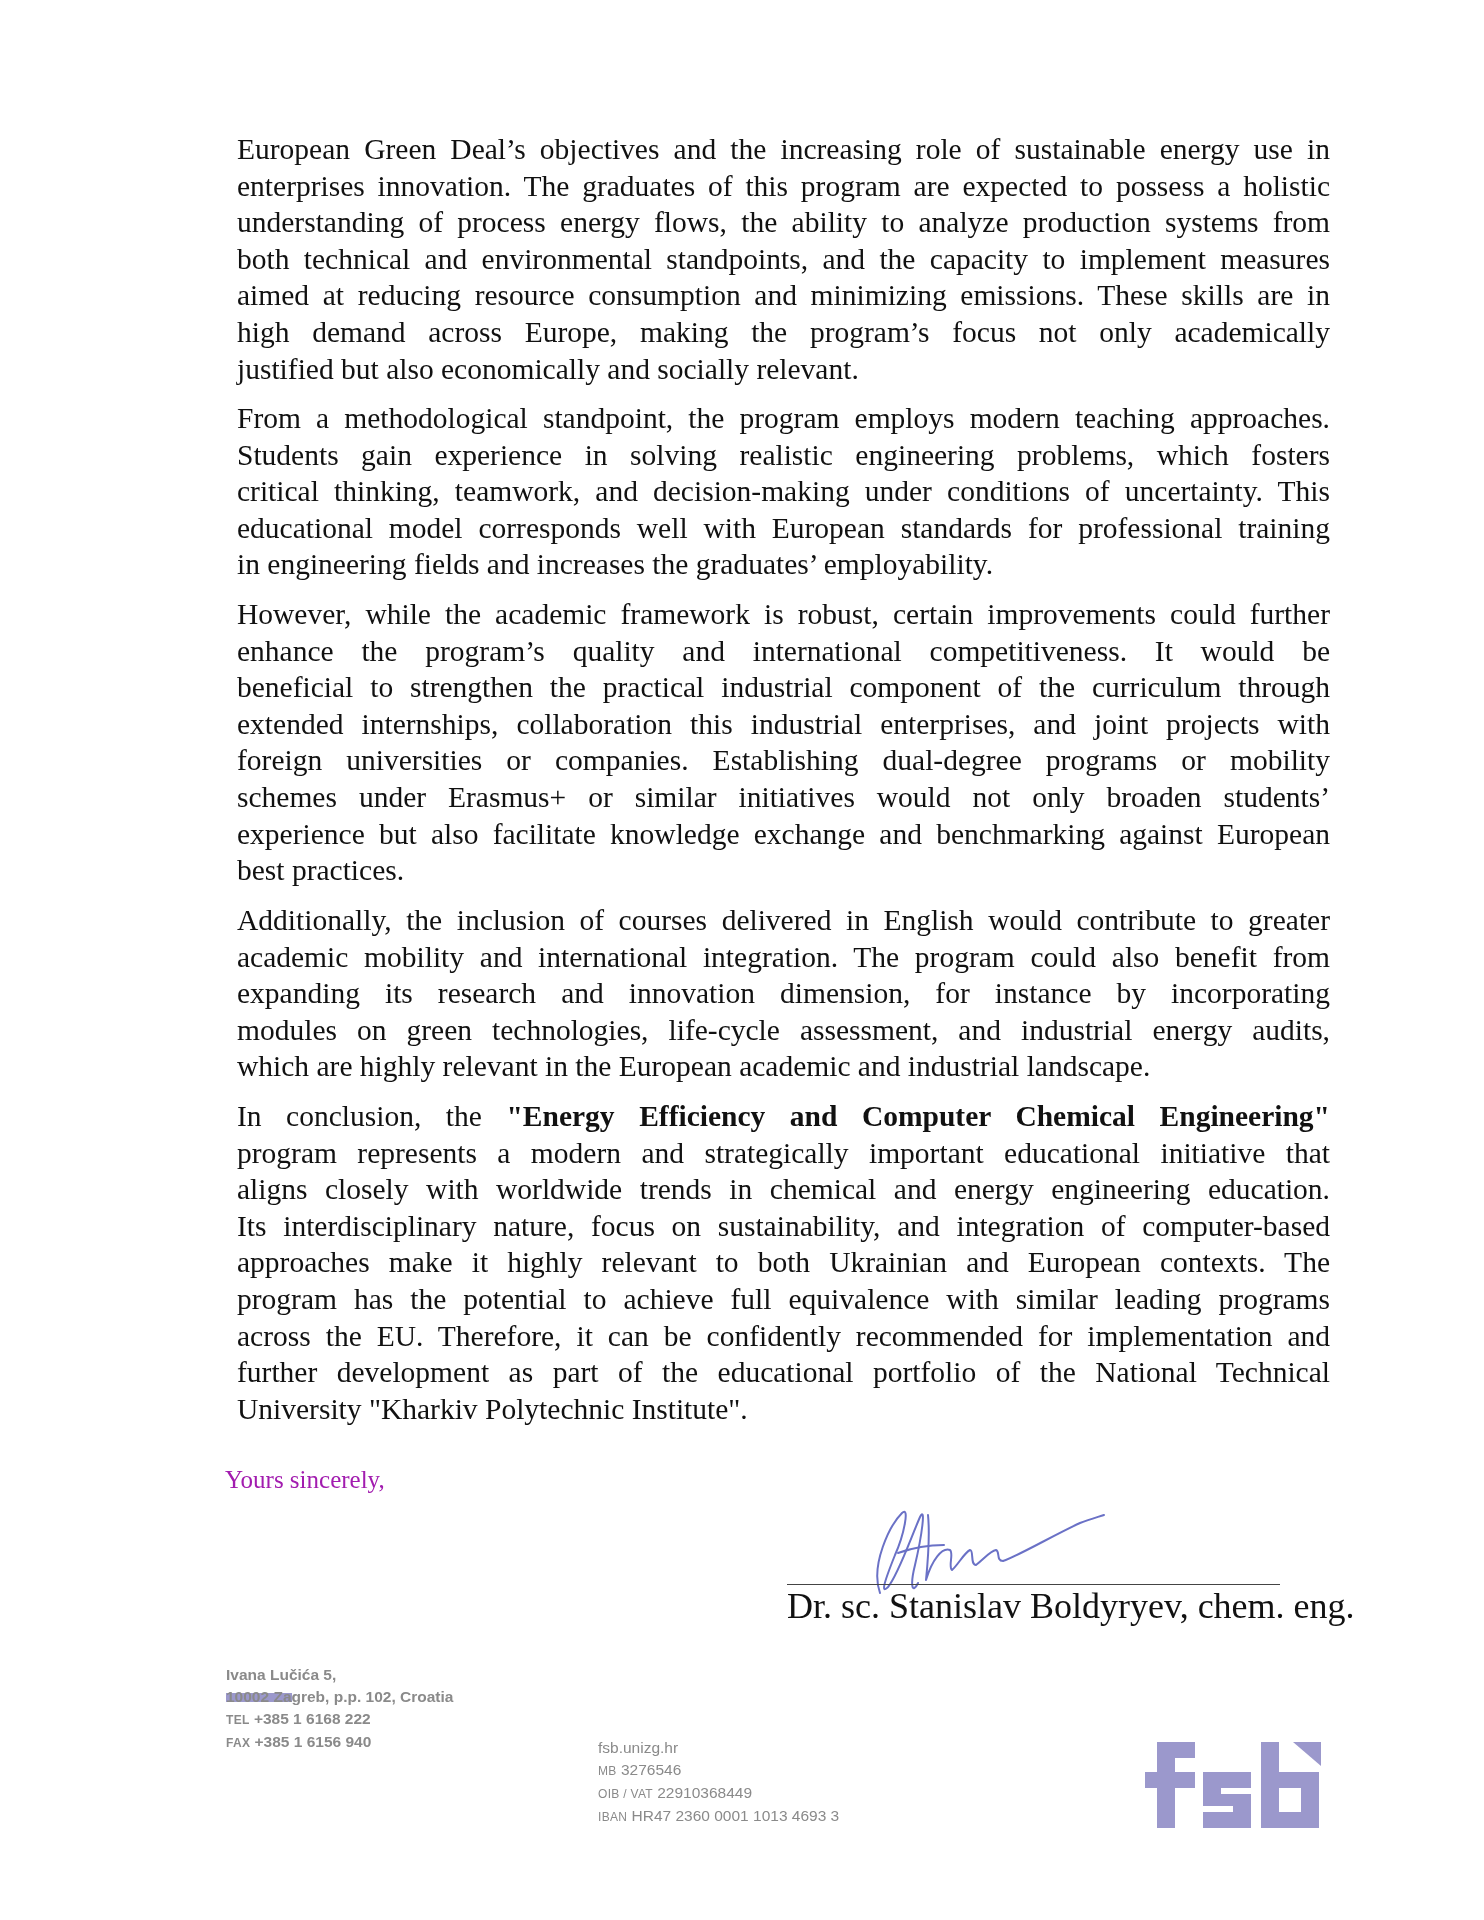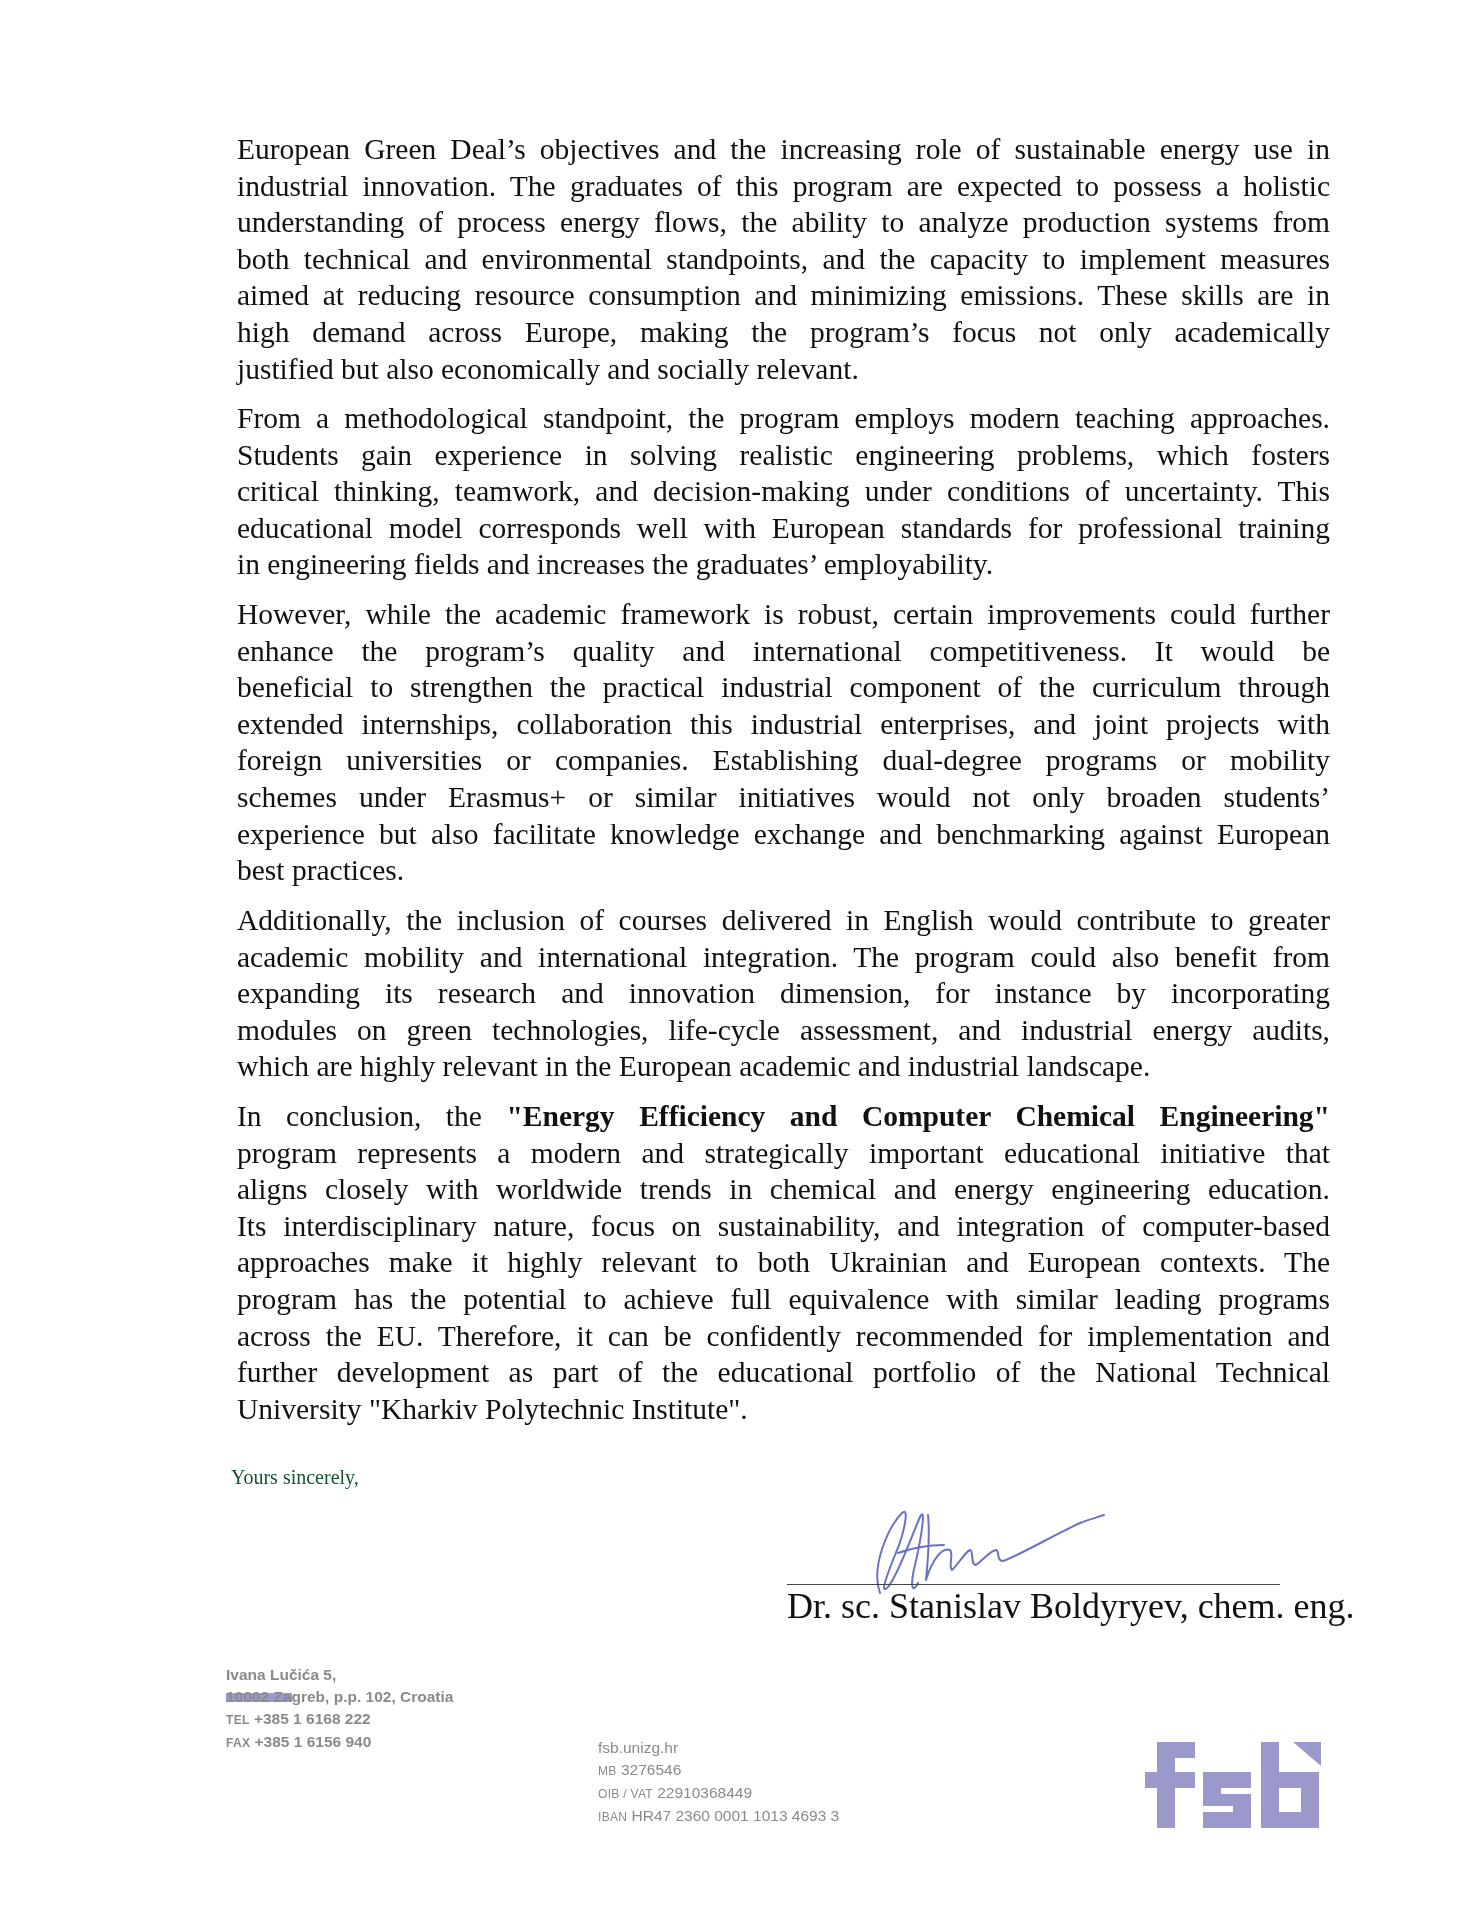--- a/index.html
+++ b/index.html
@@ -8,41 +8,41 @@
   .body-text {
     position: absolute; left: 225px; width: 1093px;
     font-family: "Liberation Serif", serif; font-size: 29.5px; color: #111111;
     line-height: 36.6px;
   }
   .para { position: absolute; left: 12px; width: 1093px; text-align: justify; text-align-last: left; margin: 0; }
   .line { display: block; text-align: justify; text-align-last: justify; height: 36.6px; white-space: nowrap; }
   .line.last { text-align-last: left; }
   .line span { white-space: normal; }
   b { font-weight: bold; }
-  .closing { position: absolute; left: 231px; top: 1466px; font-family: "Liberation Serif", serif; font-size: 20px; color: #14532d; }
+  .closing { position: absolute; left: 225px; top: 1466px; font-family: "Liberation Serif", serif; font-size: 25px; color: #a21caf; }
   .sig-line { position: absolute; left: 787px; top: 1584px; width: 493px; height: 0; border-top: 1.6px solid #444; }
   .sig-name { position: absolute; left: 787px; top: 1585px; width: 505px; font-family: "Liberation Serif", serif; font-size: 36px; color: #111; white-space: nowrap; }
   .signature { position: absolute; left: 840px; top: 1495px; width: 300px; height: 110px; }
   .footer-bar { position: absolute; left: 226px; top: 1693px; width: 66px; height: 9px; background: #9b98cc; }
   .footer-col { position: absolute; font-family: "Liberation Sans", sans-serif; color: #8a8a8a; font-size: 15.5px; line-height: 22px; }
   .footer-col .sc { font-size: 12px; letter-spacing: 0.3px; }
   .footer-left { left: 226px; top: 1664px; font-weight: bold; }
   .footer-right { left: 598px; top: 1737px; }
   .logo { position: absolute; left: 1143px; top: 1742px; width: 178px; height: 90px; }
 </style>
 </head>
 <body>
 
 <div class="page">
 
   <div class="body-text" style="top:131px;">
 
     <div class="para" style="top:0px;">
       <span class="line">European Green Deal’s objectives and the increasing role of sustainable energy use in</span>
-      <span class="line">industrial innovation. The graduates of this program are expected to possess a holistic</span>
+      <span class="line">enterprises innovation. The graduates of this program are expected to possess a holistic</span>
       <span class="line">understanding of process energy flows, the ability to analyze production systems from</span>
       <span class="line">both technical and environmental standpoints, and the capacity to implement measures</span>
       <span class="line">aimed at reducing resource consumption and minimizing emissions. These skills are in</span>
       <span class="line">high demand across Europe, making the program’s focus not only academically</span>
       <span class="line last">justified but also economically and socially relevant.</span>
     </div>
 
     <div class="para" style="top:269px;">
       <span class="line">From a methodological standpoint, the program employs modern teaching approaches.</span>
       <span class="line">Students gain experience in solving realistic engineering problems, which fosters</span>

